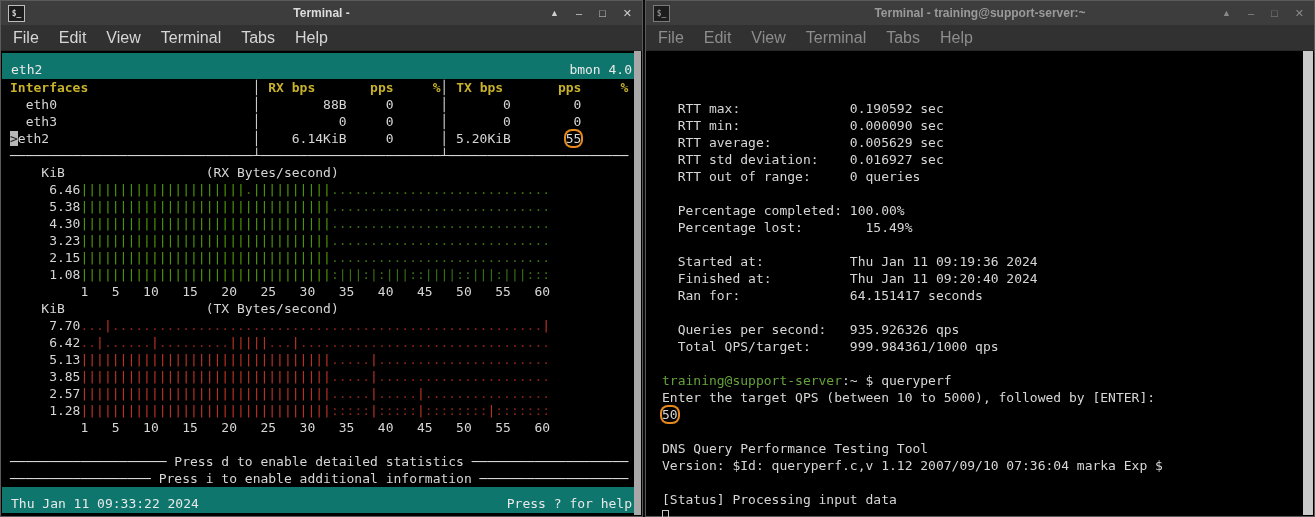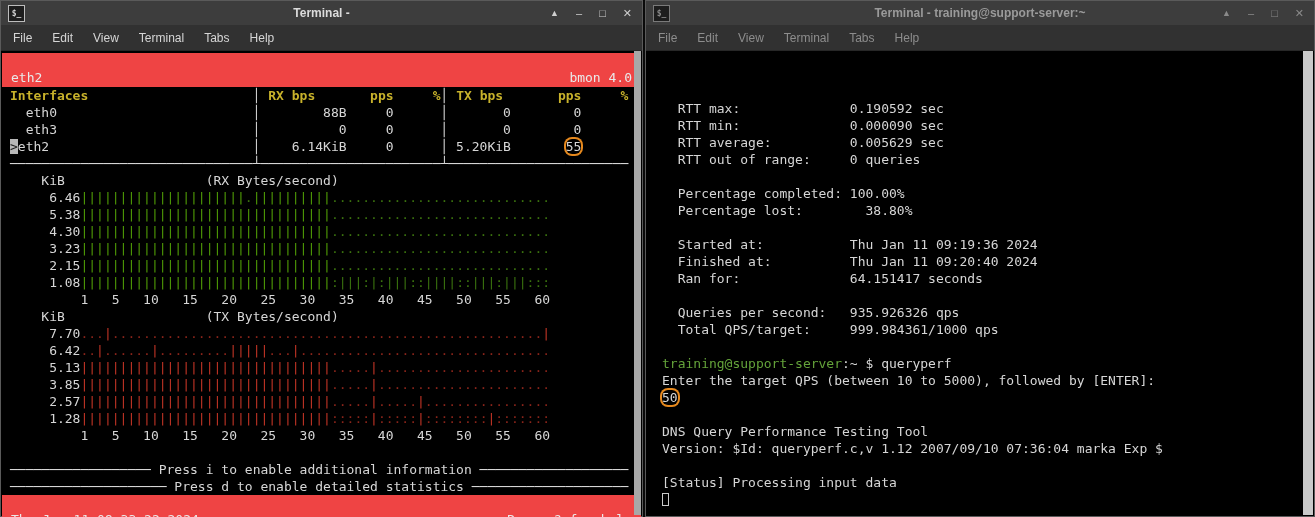--- a/index.html
+++ b/index.html
@@ -22,36 +22,36 @@
     display:flex;align-items:center;justify-content:center;}
   .inactive .app-icon{border-color:#7a7a7a;color:#8a8a8a;}
   .controls{position:absolute;right:10px;top:0;height:24px;
     display:flex;gap:17px;align-items:center;}
   .ctrl{color:#cfcfcf;font-size:11px;line-height:1;}
   .ctrl.shade{font-size:9px;}
   .inactive .ctrl{color:#8a8a8a;}
 
   .menubar{height:26px;background:#313131;display:flex;align-items:center;
     padding-left:2px;border-bottom:1px solid #272727;box-sizing:border-box;}
-  .menu-item{color:#d6d6d6;font-size:12px;padding:0 10px;}
+  .menu-item{color:#d6d6d6;font-size:16px;padding:0 10px;}
   .inactive .menu-item{color:#8d8d8d;}
 
   .content{position:absolute;left:1px;right:1px;top:50px;bottom:1px;background:#000;}
   .vscroll{position:absolute;right:0;top:0;bottom:0;background:#a8a8a8;z-index:3;}
   #win-left .vscroll{width:7px;}
   #win-right .vscroll{width:10px;background:#c9c9c9;}
 
   .term{font-family:"DejaVu Sans Mono",monospace;font-size:13px;color:#d6d6d6;}
   .tline{height:17px;line-height:17px;white-space:pre;}
   #left-lines{padding-top:2px;}
   #left-lines .tline{padding-left:8px;}
   #right-lines{padding:8px 0 0 15px;margin-top:24px;}
 
-  .bluebar{height:18px;line-height:17px;background:#ef4444;display:flex;
-    justify-content:space-between;padding:16px 9px 0 9px;color:#e9e9e9;white-space:pre;}
+  .bluebar{height:18px;line-height:17px;background:#0f766e;display:flex;
+    justify-content:space-between;padding:8px 9px 0 9px;color:#e9e9e9;white-space:pre;}
 
   .w{color:#d6d6d6;}
   .y{color:#c8b22b;font-weight:bold;}
   .g{color:#4e9a06;}
   .gd{color:#3a720e;}
   .r{color:#c03425;}
   .rd{color:#8a241a;}
   .sel{background:#b8b8b8;color:#1a1a1a;}
   .grn{color:#64a33a;}
   .box{box-shadow:0 0 0 2px #e6891e;border-radius:6px;}
@@ -102,22 +102,22 @@
           <div class="tline"><span class="w">         1   5   10   15   20   25   30   35   40   45   50   55   60</span></div>
           <div class="tline"><span class="w">    KiB                  (TX Bytes/second)</span></div>
           <div class="tline"><span class="w">     7.70</span><span class="rd">...</span><span class="r">|</span><span class="rd">.......................................................</span><span class="r">|</span></div>
           <div class="tline"><span class="w">     6.42</span><span class="rd">..</span><span class="r">|</span><span class="rd">......</span><span class="r">|</span><span class="rd">.........</span><span class="r">|||||</span><span class="rd">...</span><span class="r">|</span><span class="rd">................................</span></div>
           <div class="tline"><span class="w">     5.13</span><span class="r">||||||||||||||||||||||||||||||||</span><span class="rd">.....</span><span class="r">|</span><span class="rd">......................</span></div>
           <div class="tline"><span class="w">     3.85</span><span class="r">||||||||||||||||||||||||||||||||</span><span class="rd">.....</span><span class="r">|</span><span class="rd">......................</span></div>
           <div class="tline"><span class="w">     2.57</span><span class="r">||||||||||||||||||||||||||||||||</span><span class="rd">.....</span><span class="r">|</span><span class="rd">.....</span><span class="r">|</span><span class="rd">................</span></div>
           <div class="tline"><span class="w">     1.28</span><span class="r">||||||||||||||||||||||||||||||||</span><span class="rd">:::::</span><span class="r">|</span><span class="rd">:::::</span><span class="r">|</span><span class="rd">::::::::</span><span class="r">|</span><span class="rd">:::::::</span></div>
           <div class="tline"><span class="w">         1   5   10   15   20   25   30   35   40   45   50   55   60</span></div>
           <div class="tline"></div>
+          <div class="tline"><span class="w">──────────────────── Press d to enable detailed statistics ────────────────────</span></div>
           <div class="tline"><span class="w">────────────────── Press i to enable additional information ───────────────────</span></div>
-          <div class="tline"><span class="w">──────────────────── Press d to enable detailed statistics ────────────────────</span></div>
         </div>
       <div class="bluebar">
         <span>Thu Jan 11 09:33:22 2024</span>
         <span>Press ? for help</span>
       </div>
     </div>
     <div class="vscroll"></div>
   </div>
 </div>
 
@@ -139,24 +139,25 @@
       <span class="menu-item">Terminal</span>
       <span class="menu-item">Tabs</span>
       <span class="menu-item">Help</span>
     </div>
   <div class="content term">
     <div id="right-lines">
         <div class="tline"></div>
         <div class="tline"><span class="w">  RTT max:              0.190592 sec</span></div>
         <div class="tline"><span class="w">  RTT min:              0.000090 sec</span></div>
         <div class="tline"><span class="w">  RTT average:          0.005629 sec</span></div>
+        <div class="tline"><span class="w">  RTT std deviation:    0.016927 sec</span></div>
         <div class="tline"><span class="w">  RTT out of range:     0 queries</span></div>
         <div class="tline"></div>
         <div class="tline"><span class="w">  Percentage completed: 100.00%</span></div>
-        <div class="tline"><span class="w">  Percentage lost:        38.80%</span></div>
+        <div class="tline"><span class="w">  Percentage lost:        15.49%</span></div>
         <div class="tline"></div>
         <div class="tline"><span class="w">  Started at:           Thu Jan 11 09:19:36 2024</span></div>
         <div class="tline"><span class="w">  Finished at:          Thu Jan 11 09:20:40 2024</span></div>
         <div class="tline"><span class="w">  Ran for:              64.151417 seconds</span></div>
         <div class="tline"></div>
         <div class="tline"><span class="w">  Queries per second:   935.926326 qps</span></div>
         <div class="tline"><span class="w">  Total QPS/target:     999.984361/1000 qps</span></div>
         <div class="tline"></div>
         <div class="tline"><span class="grn">training@support-server</span><span class="w">:~</span><span class="w"> $ queryperf</span></div>
         <div class="tline"><span class="w">Enter the target QPS (between 10 to 5000), followed by [ENTER]:</span></div>

